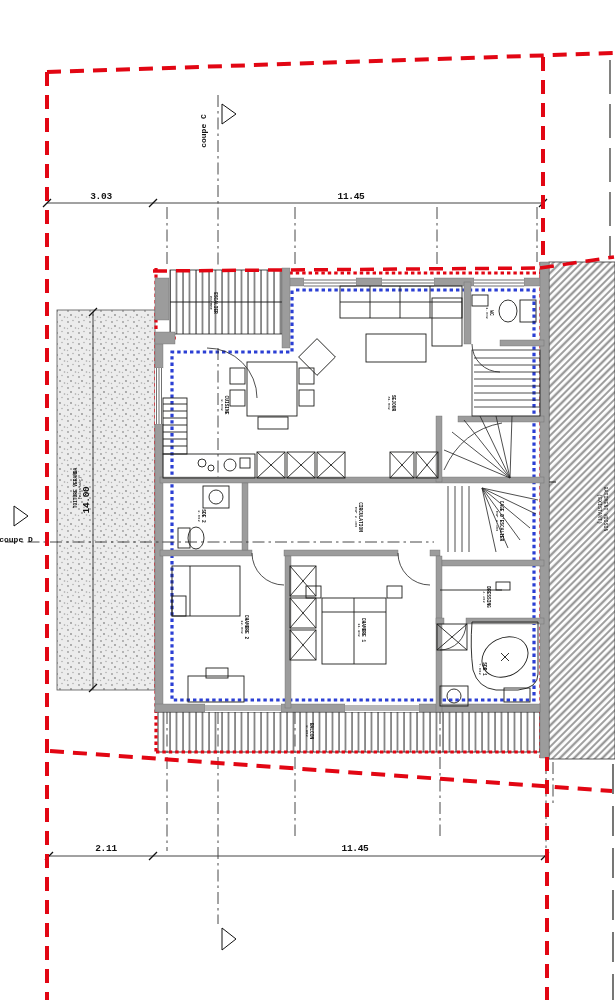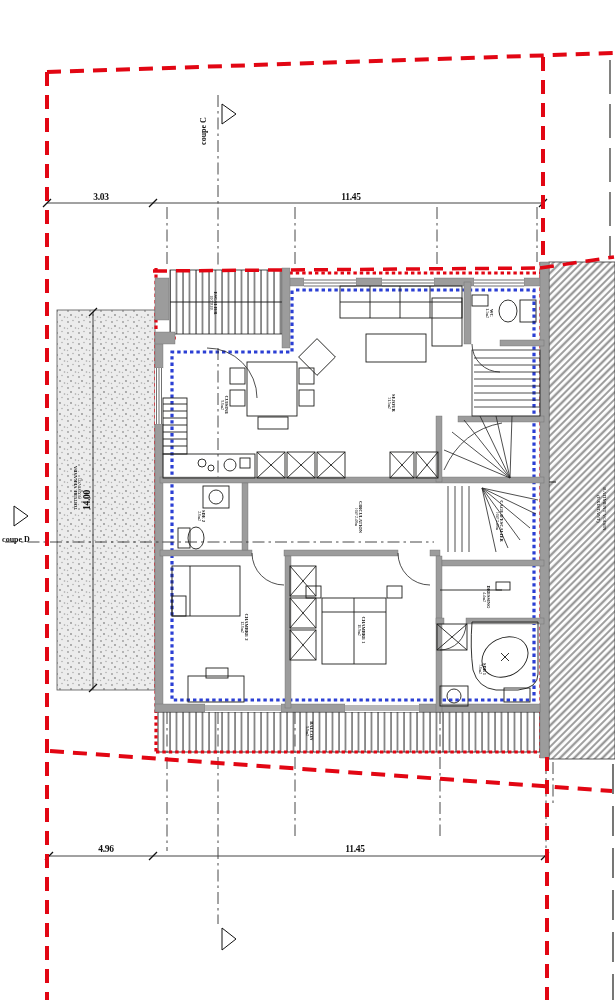--- a/index.html
+++ b/index.html
@@ -1,17 +1,17 @@
 <!DOCTYPE html>
 <html><head>
 <meta charset="utf-8">
 <style>
   html,body{margin:0;padding:0;background:#fff;}
   .canvas{position:relative;width:615px;height:1000px;background:#fff;overflow:hidden;
-          font-family:Liberation Serif, serif;}
+          font-family:Liberation Mono, monospace;}
   svg{position:absolute;left:0;top:0;}
   .lbl{position:absolute;color:#111;text-align:center;line-height:1.15;white-space:nowrap;
        transform:translate(-50%,-50%);}
   .r90{transform:translate(-50%,-50%) rotate(90deg);}
   .rm90{transform:translate(-50%,-50%) rotate(-90deg);}
   .f45{font-size:4.5px;font-weight:bold;}
   .f45 .sub{font-size:3.8px;font-weight:normal;}
   .f5{font-size:5px;}
   .dim{font-size:9.5px;font-weight:bold;letter-spacing:-0.3px;}
   .marker{font-size:8px;font-weight:bold;}
@@ -271,21 +271,21 @@
     <path d="M543,57 L543,262"></path>
     <path d="M547,757 L547,1000"></path>
     <path d="M50,751 L612,791"></path>
     <path d="M153,271 L540,268" stroke-width="3.5"></path>
     <path d="M540,268 L614,257" stroke-width="3.5"></path>
   </g>
 </svg>
 
 <div class="lbl dim" style="left:101px;top:197px">3.03</div>
 <div class="lbl dim" style="left:351px;top:197px">11.45</div>
-<div class="lbl dim" style="left:106px;top:849px">4.96</div>
+<div class="lbl dim" style="left:106px;top:849px">2.11</div>
 <div class="lbl dim" style="left:355px;top:849px">11.45</div>
 <div class="lbl dim rm90" style="left:87px;top:500px">14.00</div>
 
 <div class="lbl marker rm90" style="left:204px;top:131px">coupe C</div>
 <div class="lbl marker" style="left:16px;top:540px">coupe D</div>
 
 <div class="lbl f45 r90" style="left:213px;top:303px">
   <div>ESCALIER</div>
       <div class="sub">ENTREE</div>
 </div>

